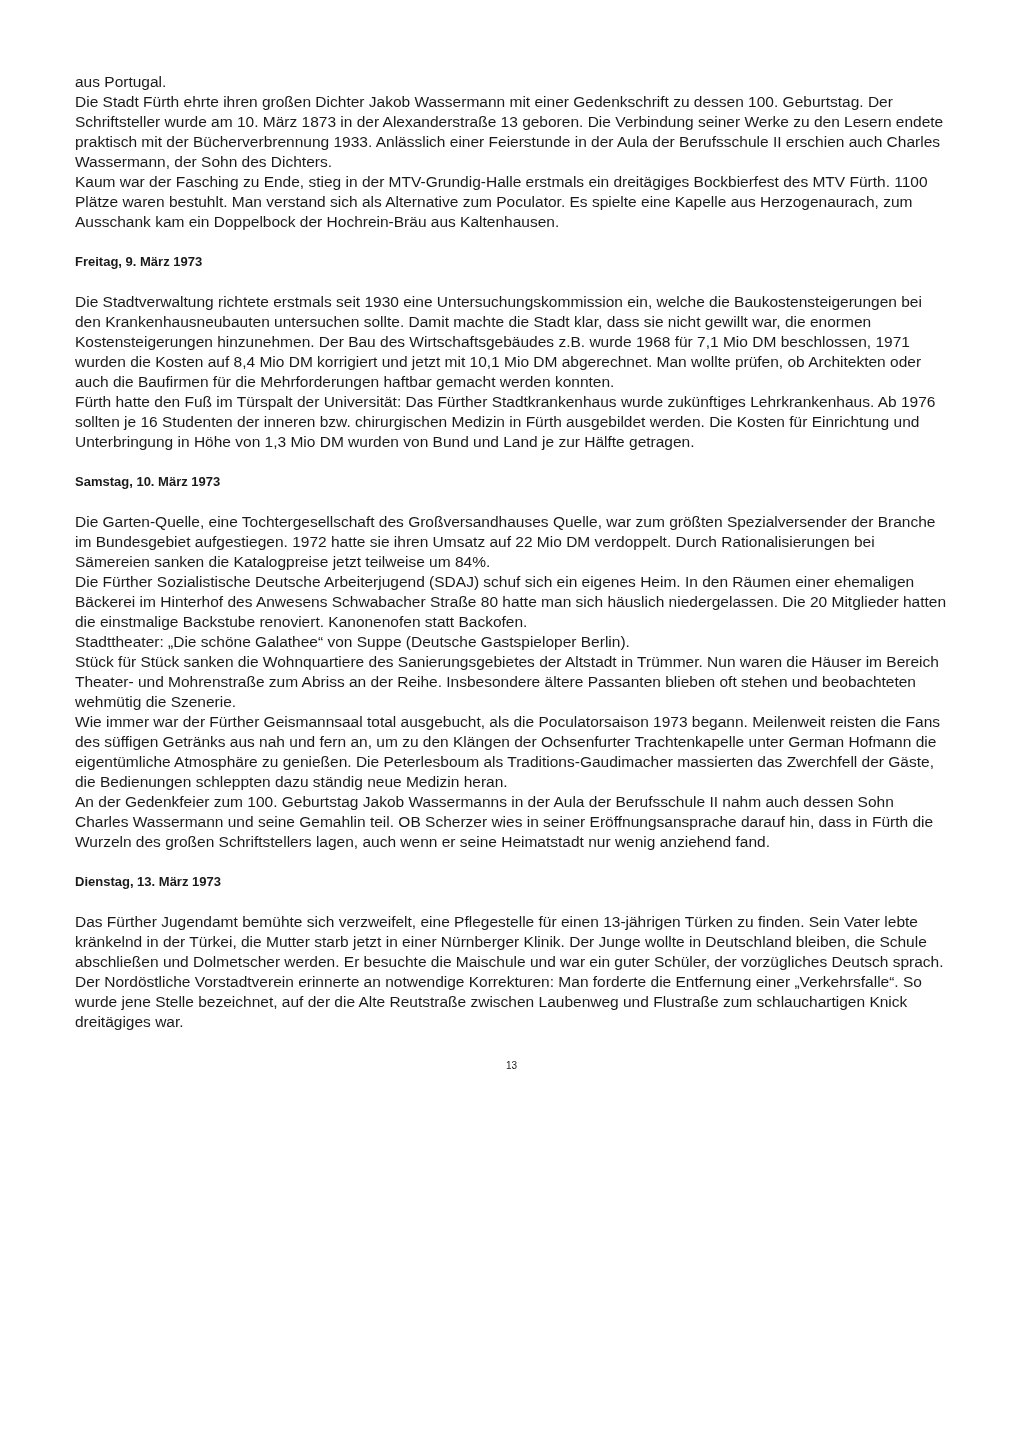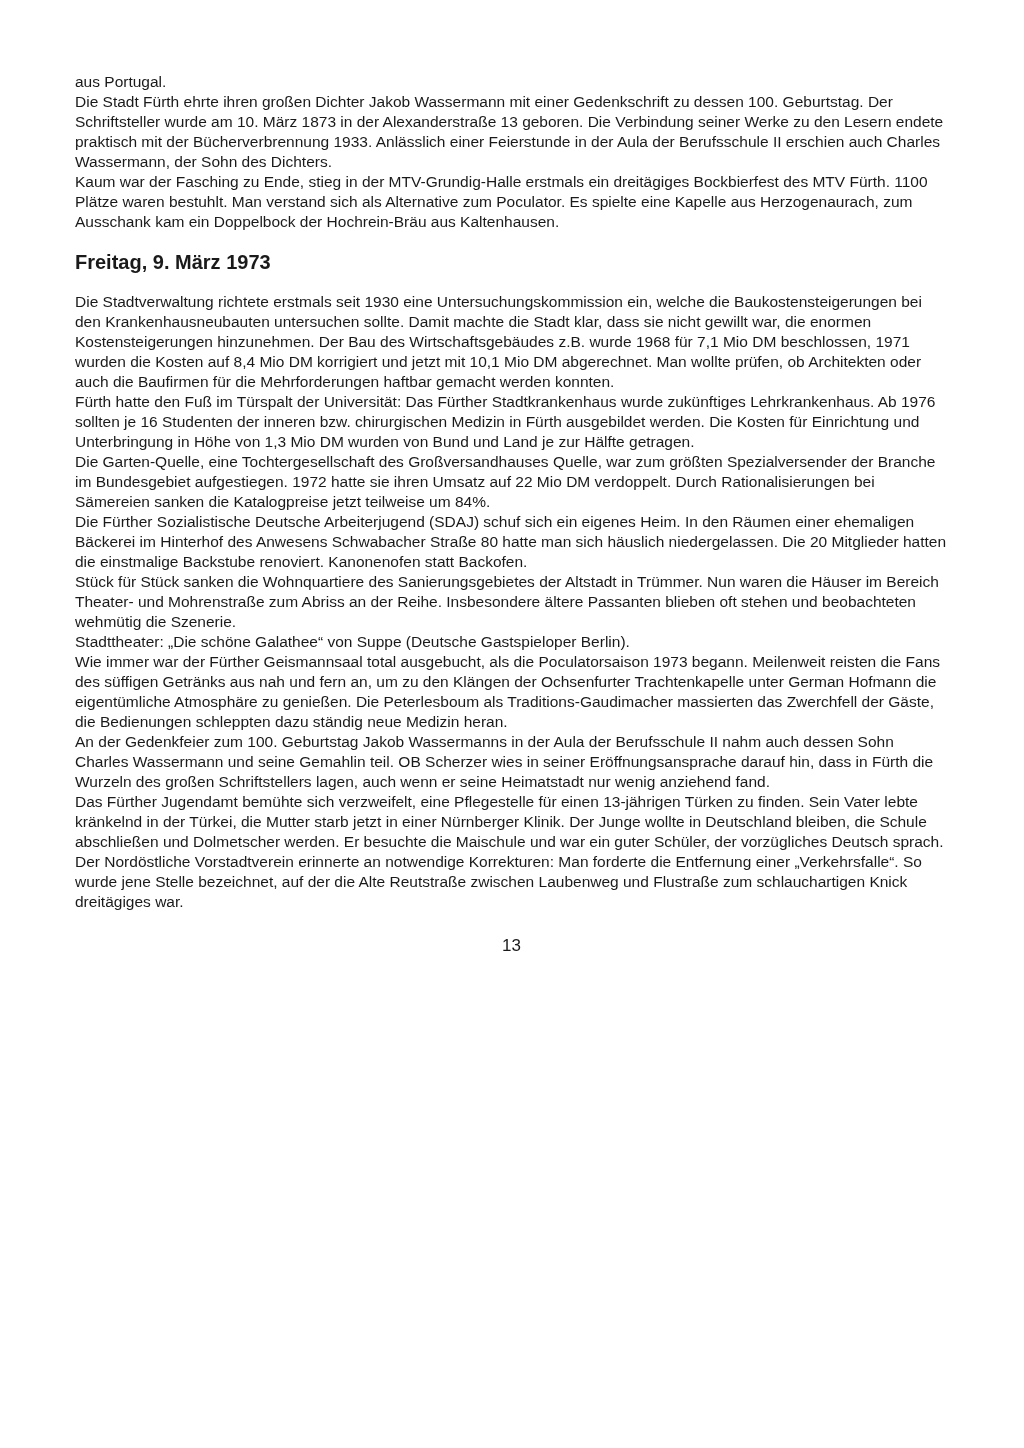--- a/index.html
+++ b/index.html
@@ -6,43 +6,45 @@
   .page {
     width:1024px; min-height:1448px; box-sizing:border-box;
     padding:72px 76px 50px 75px;
     background:#ffffff;
     font-family:"Liberation Sans", sans-serif;
     font-size:15.5px; line-height:20px; color:#1a1a1a;
     text-align:left;
   }
   .para { margin:0; }
   .heading {
-    font-size:20px; font-weight:bold;
+    font-size:13px; font-weight:bold;
     margin:20px 0 20px 0;
   }
   .page-number {
     text-align:center;
     margin-top:24px;
-    font-size:17px;
+    font-size:10px;
   }
 </style>
 </head>
 <body>
 
 <div class="page">
   <div>
       <p class="para">aus Portugal.</p>
       <p class="para">Die Stadt Fürth ehrte ihren großen Dichter Jakob Wassermann mit einer Gedenkschrift zu dessen 100. Geburtstag. Der Schriftsteller wurde am 10. März 1873 in der Alexanderstraße 13 geboren. Die Verbindung seiner Werke zu den Lesern endete praktisch mit der Bücherverbrennung 1933. Anlässlich einer Feierstunde in der Aula der Berufsschule II erschien auch Charles Wassermann, der Sohn des Dichters.</p>
       <p class="para">Kaum war der Fasching zu Ende, stieg in der MTV-Grundig-Halle erstmals ein dreitägiges Bockbierfest des MTV Fürth. 1100 Plätze waren bestuhlt. Man verstand sich als Alternative zum Poculator. Es spielte eine Kapelle aus Herzogenaurach, zum Ausschank kam ein Doppelbock der Hochrein-Bräu aus Kaltenhausen.</p>
       <h2 class="heading">Freitag, 9. März 1973</h2>
       <p class="para">Die Stadtverwaltung richtete erstmals seit 1930 eine Untersuchungskommission ein, welche die Baukostensteigerungen bei den Krankenhausneubauten untersuchen sollte. Damit machte die Stadt klar, dass sie nicht gewillt war, die enormen Kostensteigerungen hinzunehmen. Der Bau des Wirtschaftsgebäudes z.B. wurde 1968 für 7,1 Mio DM beschlossen, 1971 wurden die Kosten auf 8,4 Mio DM korrigiert und jetzt mit 10,1 Mio DM abgerechnet. Man wollte prüfen, ob Architekten oder auch die Baufirmen für die Mehrforderungen haftbar gemacht werden konnten.</p>
       <p class="para">Fürth hatte den Fuß im Türspalt der Universität: Das Fürther Stadtkrankenhaus wurde zukünftiges Lehrkrankenhaus. Ab 1976 sollten je 16 Studenten der inneren bzw. chirurgischen Medizin in Fürth ausgebildet werden. Die Kosten für Einrichtung und Unterbringung in Höhe von 1,3 Mio DM wurden von Bund und Land je zur Hälfte getragen.</p>
+      <h2 class="heading">Samstag, 10. März 1973</h2>
       <p class="para">Die Garten-Quelle, eine Tochtergesellschaft des Großversandhauses Quelle, war zum größten Spezialversender der Branche im Bundesgebiet aufgestiegen. 1972 hatte sie ihren Umsatz auf 22 Mio DM verdoppelt. Durch Rationalisierungen bei Sämereien sanken die Katalogpreise jetzt teilweise um 84%.</p>
       <p class="para">Die Fürther Sozialistische Deutsche Arbeiterjugend (SDAJ) schuf sich ein eigenes Heim. In den Räumen einer ehemaligen Bäckerei im Hinterhof des Anwesens Schwabacher Straße 80 hatte man sich häuslich niedergelassen. Die 20 Mitglieder hatten die einstmalige Backstube renoviert. Kanonenofen statt Backofen.</p>
+      <p class="para">Stadttheater: „Die schöne Galathee“ von Suppe (Deutsche Gastspieloper Berlin).</p>
       <p class="para">Stück für Stück sanken die Wohnquartiere des Sanierungsgebietes der Altstadt in Trümmer. Nun waren die Häuser im Bereich Theater- und Mohrenstraße zum Abriss an der Reihe. Insbesondere ältere Passanten blieben oft stehen und beobachteten wehmütig die Szenerie.</p>
-      <p class="para">Stadttheater: „Die schöne Galathee“ von Suppe (Deutsche Gastspieloper Berlin).</p>
       <p class="para">Wie immer war der Fürther Geismannsaal total ausgebucht, als die Poculatorsaison 1973 begann. Meilenweit reisten die Fans des süffigen Getränks aus nah und fern an, um zu den Klängen der Ochsenfurter Trachtenkapelle unter German Hofmann die eigentümliche Atmosphäre zu genießen. Die Peterlesboum als Traditions-Gaudimacher massierten das Zwerchfell der Gäste, die Bedienungen schleppten dazu ständig neue Medizin heran.</p>
       <p class="para">An der Gedenkfeier zum 100. Geburtstag Jakob Wassermanns in der Aula der Berufsschule II nahm auch dessen Sohn Charles Wassermann und seine Gemahlin teil. OB Scherzer wies in seiner Eröffnungsansprache darauf hin, dass in Fürth die Wurzeln des großen Schriftstellers lagen, auch wenn er seine Heimatstadt nur wenig anziehend fand.</p>
+      <h2 class="heading">Dienstag, 13. März 1973</h2>
       <p class="para">Das Fürther Jugendamt bemühte sich verzweifelt, eine Pflegestelle für einen 13-jährigen Türken zu finden. Sein Vater lebte kränkelnd in der Türkei, die Mutter starb jetzt in einer Nürnberger Klinik. Der Junge wollte in Deutschland bleiben, die Schule abschließen und Dolmetscher werden. Er besuchte die Maischule und war ein guter Schüler, der vorzügliches Deutsch sprach.</p>
       <p class="para">Der Nordöstliche Vorstadtverein erinnerte an notwendige Korrekturen: Man forderte die Entfernung einer „Verkehrsfalle“. So wurde jene Stelle bezeichnet, auf der die Alte Reutstraße zwischen Laubenweg und Flustraße zum schlauchartigen Knick dreitägiges war.</p>
     </div>
   <div class="page-number">13</div>
 </div>
 
 </body></html>

